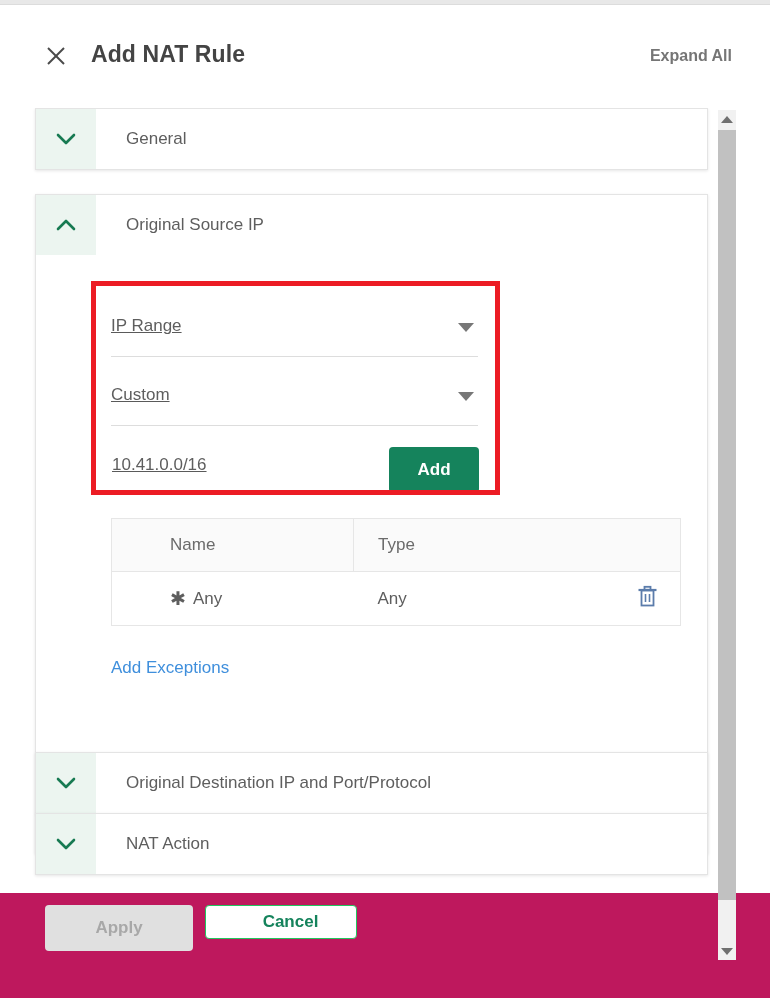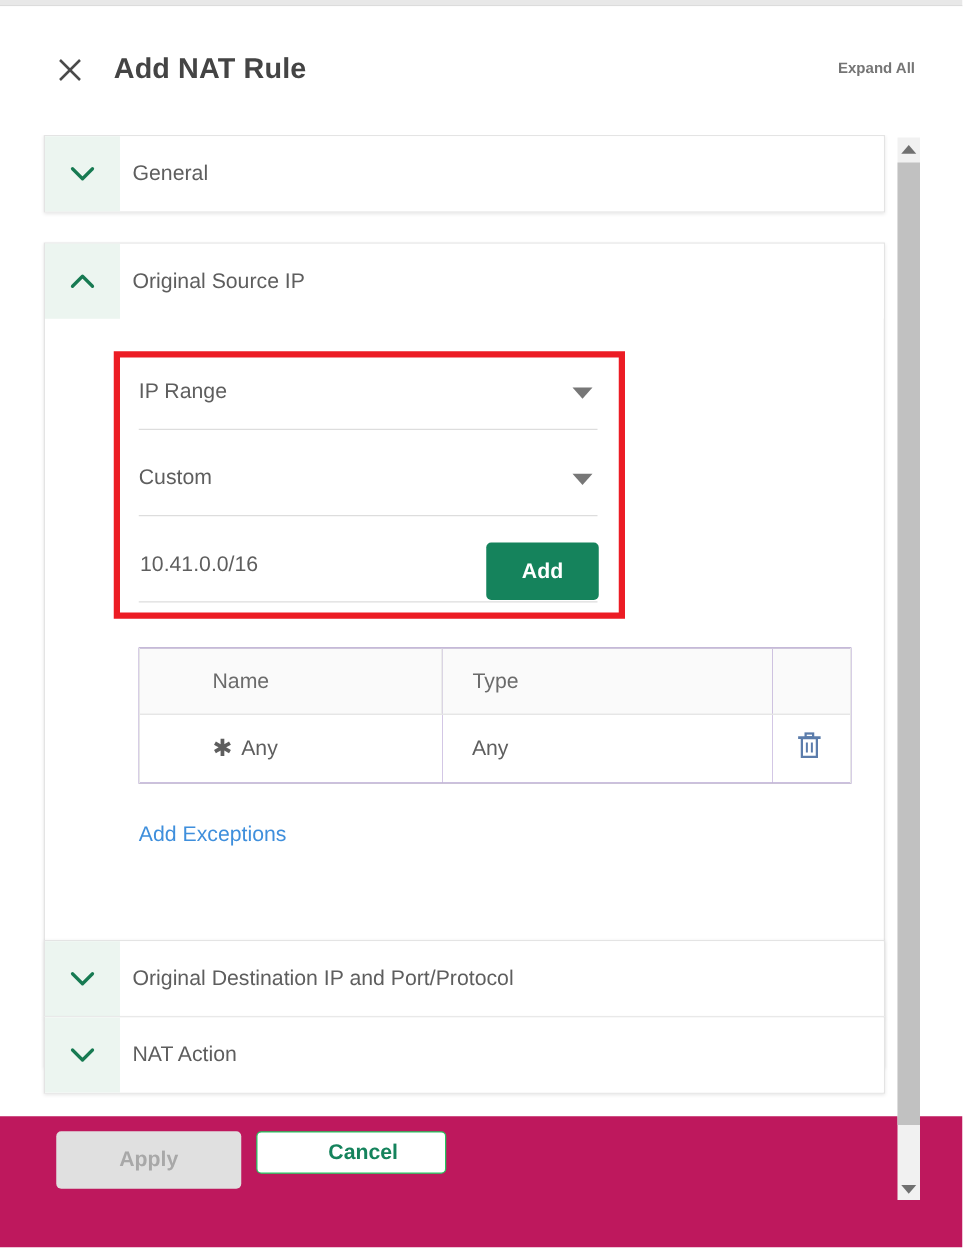--- a/index.html
+++ b/index.html
@@ -52,21 +52,21 @@
     top: 36px;
     font-size: 23px;
     color: #444444;
     letter-spacing: 0.1px;
     white-space: nowrap;
   }
   .expand-all {
     position: absolute;
     right: 38px;
     top: 42px;
-    font-size: 12px;
+    font-size: 16px;
     color: #757575;
     cursor: pointer;
     white-space: nowrap;
   }
 
   
   .scroll-area {
     position: absolute;
     top: 108px;
     left: 0;
@@ -97,21 +97,21 @@
     display: flex;
     align-items: center;
     justify-content: center;
     cursor: pointer;
     flex: 0 0 60px;
   }
   .chev-box svg { display: block; }
   .panel-title {
     display: flex;
     align-items: center;
-    padding-left: 10px;
+    padding-left: 30px;
     font-size: 17px;
     color: #5e5e5e;
     white-space: nowrap;
   }
   .panel-body {
     padding: 0;
   }
 
   
   .highlight-box {
@@ -404,21 +404,21 @@
     <div class="panel-head">
       <div class="chev-box">
         <svg width="22" height="14" viewBox="0 0 22 14">
           <polyline points="3,3 11,11 19,3" fill="none" stroke="#177a52" stroke-width="2.6" stroke-linecap="round" stroke-linejoin="round"></polyline>
         </svg>
       </div>
       <div class="panel-title">NAT Action</div>
     </div>
   </div>
 
-  <div class="field-stack" style="top:188px;">
+  <div class="field-stack" style="top:201px;text-decoration:underline;">
     <div class="select-field">
       <span class="sel-val">IP Range</span>
       <span class="caret"></span>
     </div>
     <div class="select-field second">
       <span class="sel-val">Custom</span>
       <span class="caret"></span>
     </div>
     <div class="input-row">
       <input class="ip-input" type="text" value="10.41.0.0/16" style="">

